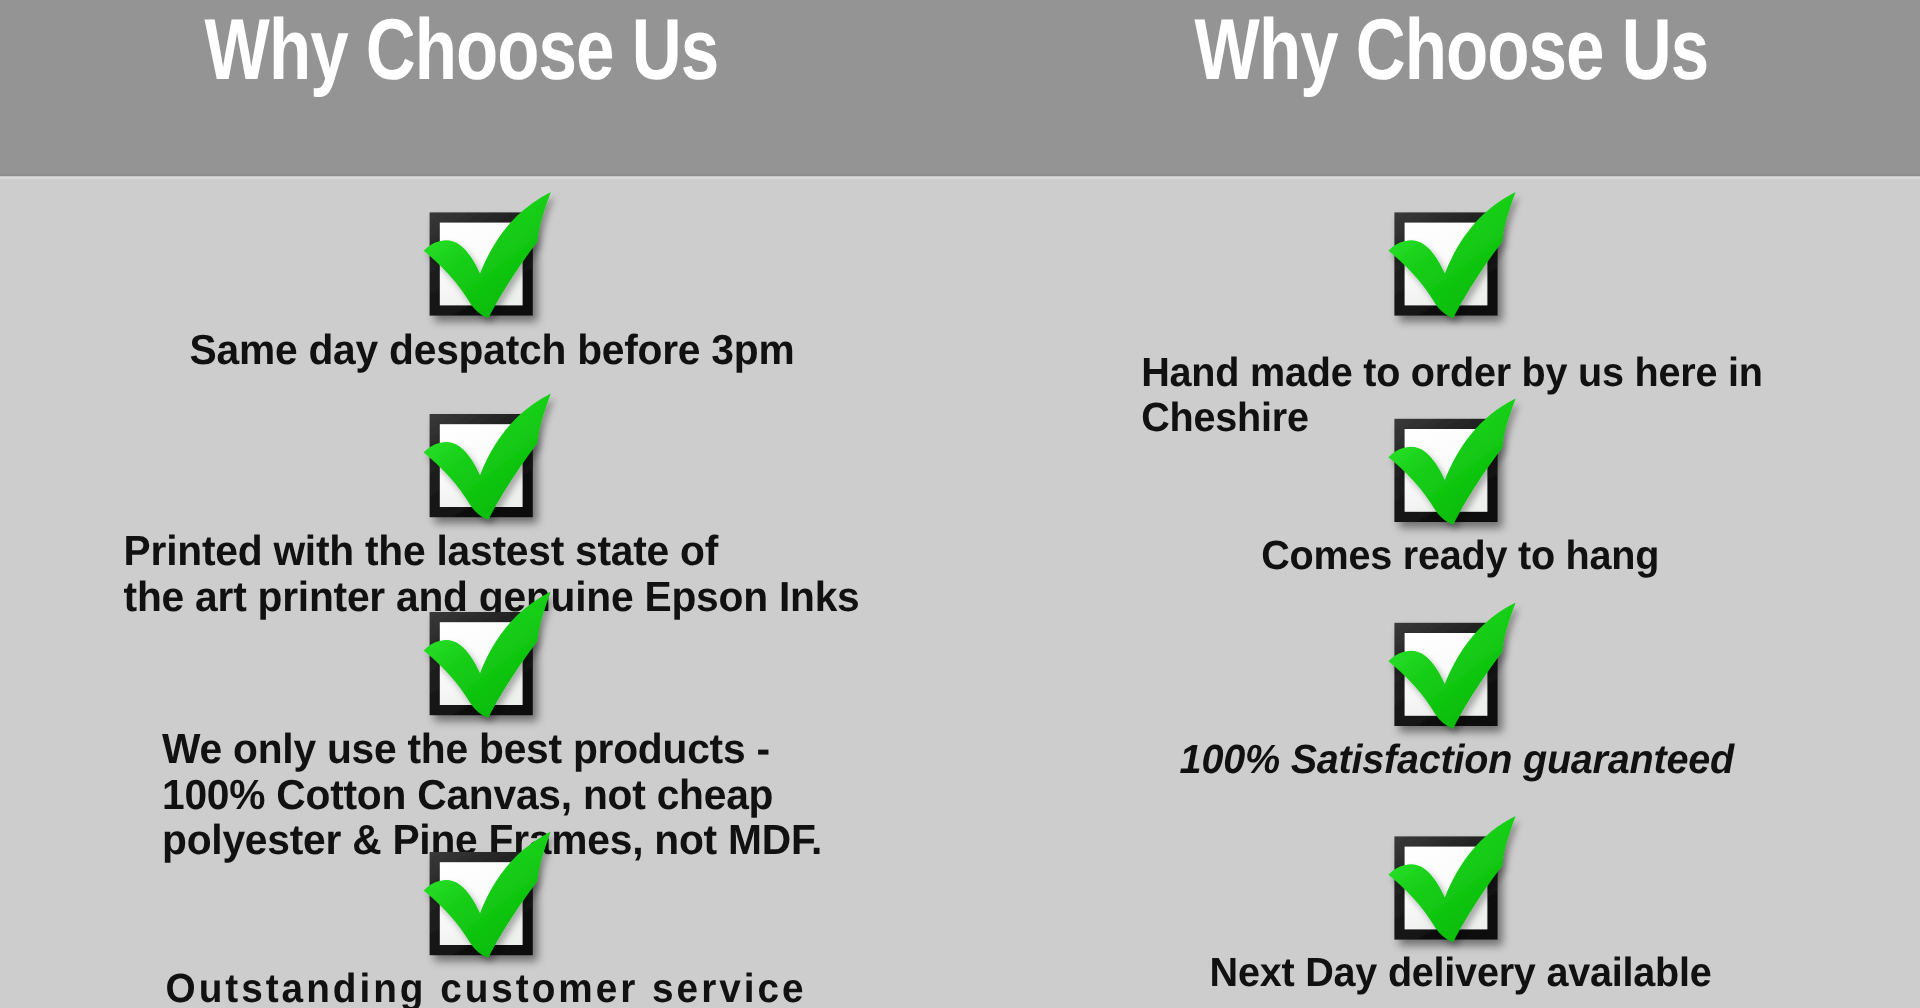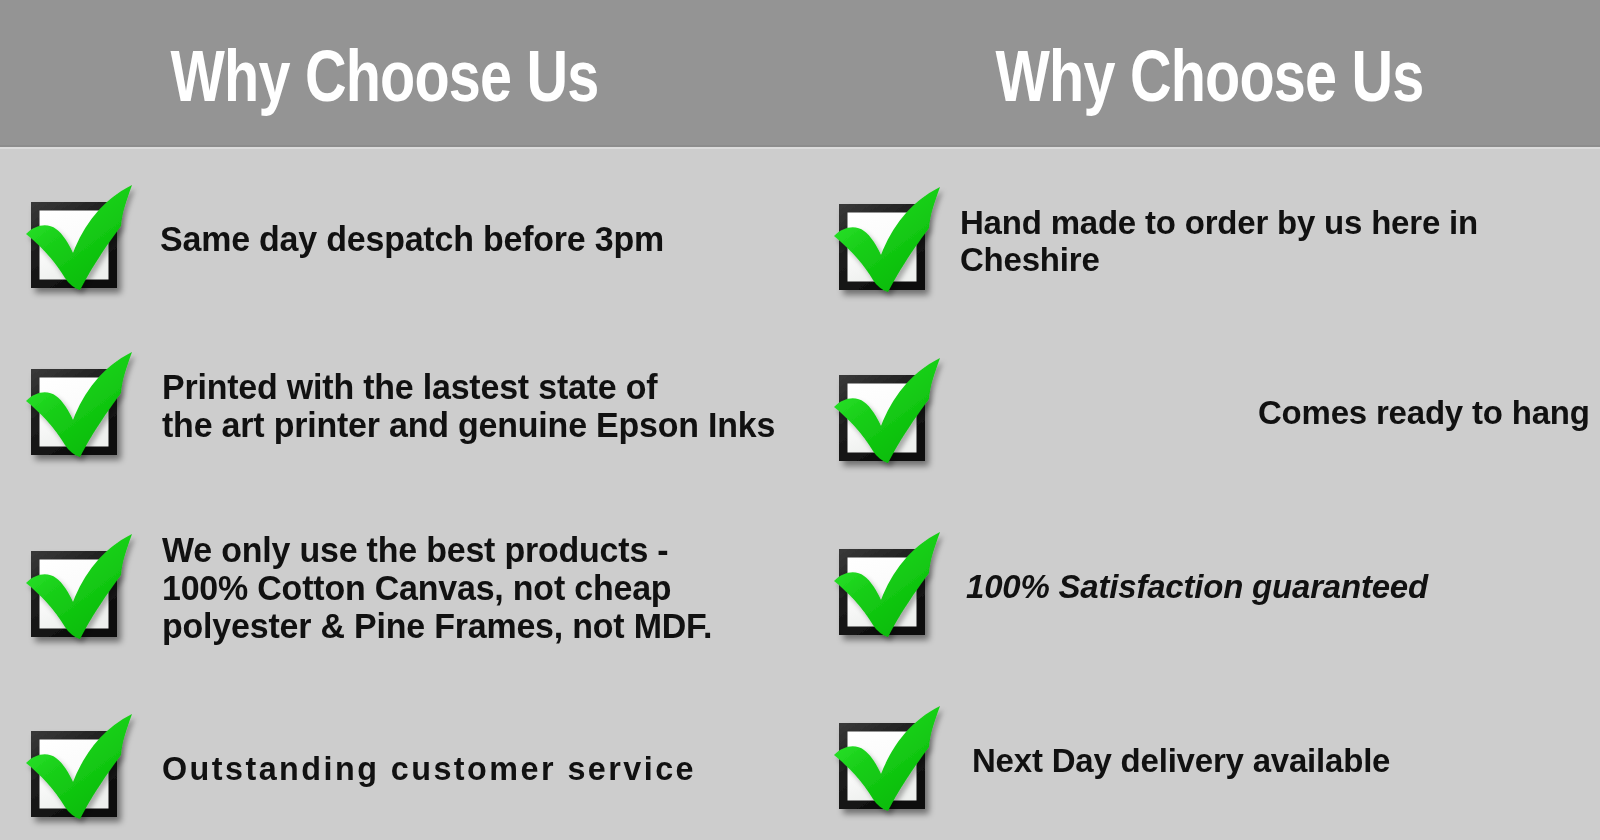--- a/index.html
+++ b/index.html
@@ -37,21 +37,20 @@
   .header-band::after {
     content: "";
     position: absolute;
     left: 0; right: 0; bottom: -4px;
     height: 2px;
     background: #dcdcdc;
   }
   .header-cell {
     flex: 1 1 50%;
     display: flex;
-    align-items: center;
     justify-content: center;
   }
   .header-title {
     color: #ffffff;
     font-family: "Liberation Sans", sans-serif;
     font-weight: bold;
     font-size: 72px;
     line-height: 1;
     letter-spacing: -1px;
     transform: scaleX(0.80);
@@ -74,32 +73,32 @@
     display: flex;
     flex-direction: column;
     justify-content: flex-start;
     box-sizing: border-box;
   }
   .column-left  { padding: 8px 0 0 22px; }
   .column-right { padding: 8px 0 0 30px; }
 
   .feature {
     display: flex;
-    flex-direction: row;
+    flex-direction: column;
     align-items: center;
     box-sizing: border-box;
   }
   
   .column-left  .feature:nth-child(1) { height: 168px; }
   .column-left  .feature:nth-child(2) { height: 165px; }
   .column-left  .feature:nth-child(3) { height: 200px; align-items: center; }
   .column-left  .feature:nth-child(4) { height: 160px; }
   
-  .column-right .feature:nth-child(1) { height: 172px; }
-  .column-right .feature:nth-child(2) { height: 170px; justify-content: space-between; }
+  .column-right .feature:nth-child(1) { height: 172px; gap: 20px; }
+  .column-right .feature:nth-child(2) { height: 170px; }
   .column-right .feature:nth-child(3) { height: 178px; font-style: italic; }
   .column-right .feature:nth-child(4) { height: 170px; }
 
   
   .check-icon {
     position: relative;
     flex: 0 0 auto;
     width: 118px;
     height: 118px;
     margin-right: 6px;

